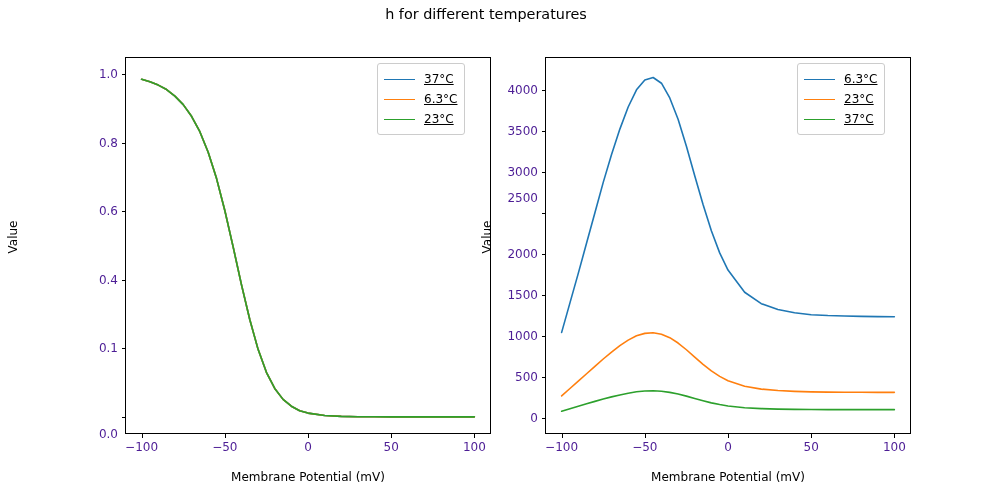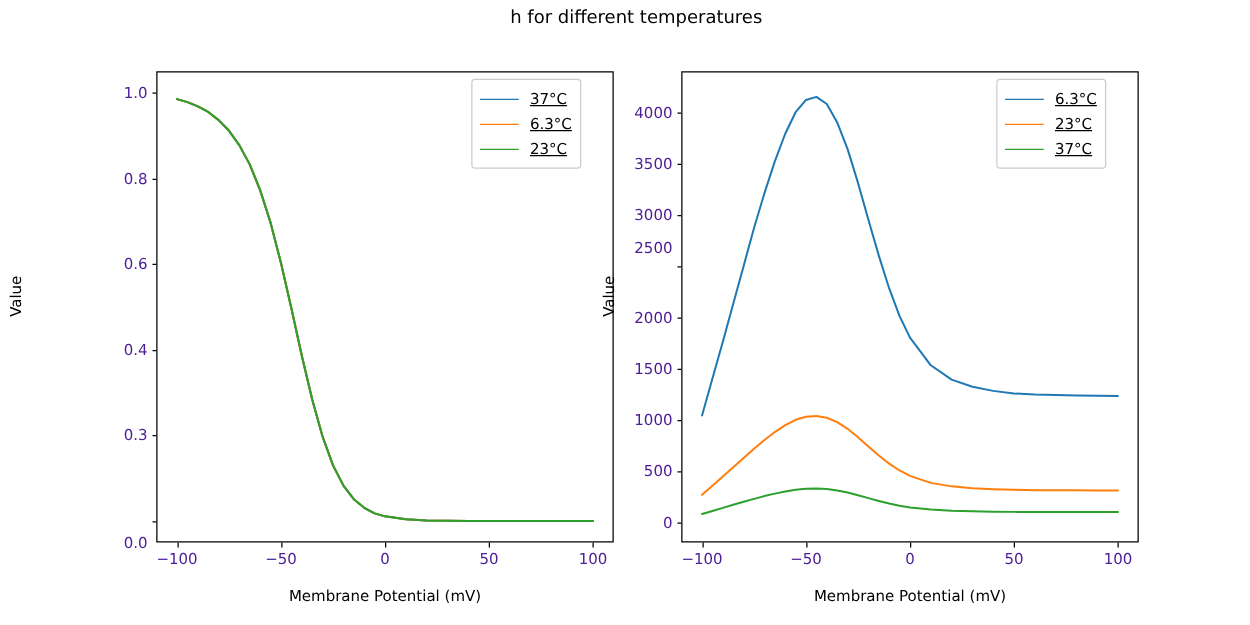--- a/index.html
+++ b/index.html
@@ -16,21 +16,20 @@
     overflow: hidden;
   }
   .suptitle {
     position: absolute;
     top: 6px;
     left: 0;
     width: 972px;
     text-align: center;
     font-size: 14.4px;
     color: #000000;
-    padding-left: 23px;
   }
   .axes-title {
     position: absolute;
     text-align: center;
     font-size: 14.4px;
     color: #000000;
   }
   .axes-frame {
     position: absolute;
     border: 1.1px solid #000000;
@@ -124,21 +123,21 @@
       <div class="tick-label x" style="left: 224.8px; top: 440px;">−50</div>
       <div class="tick-mark x" style="left: 308px; top: 434px;"></div>
       <div class="tick-label x" style="left: 308px; top: 440px;">0</div>
       <div class="tick-mark x" style="left: 391.2px; top: 434px;"></div>
       <div class="tick-label x" style="left: 391.2px; top: 440px;">50</div>
       <div class="tick-mark x" style="left: 474.4px; top: 434px;"></div>
       <div class="tick-label x" style="left: 474.4px; top: 440px;">100</div>
       <div class="tick-mark y" style="left: 121.5px; top: 416.9px;"></div>
       <div class="tick-label y" style="left: 35px; width: 83px; top: 434px;">0.0</div>
       <div class="tick-mark y" style="left: 121.5px; top: 348.3px;"></div>
-      <div class="tick-label y" style="left: 35px; width: 83px; top: 348.3px;">0.3</div>
+      <div class="tick-label y" style="left: 35px; width: 83px; top: 348.3px;">0.1</div>
       <div class="tick-mark y" style="left: 121.5px; top: 279.8px;"></div>
       <div class="tick-label y" style="left: 35px; width: 83px; top: 279.8px;">0.4</div>
       <div class="tick-mark y" style="left: 121.5px; top: 211.2px;"></div>
       <div class="tick-label y" style="left: 35px; width: 83px; top: 211.2px;">0.6</div>
       <div class="tick-mark y" style="left: 121.5px; top: 142.7px;"></div>
       <div class="tick-label y" style="left: 35px; width: 83px; top: 142.7px;">0.8</div>
       <div class="tick-mark y" style="left: 121.5px; top: 74.1px;"></div>
       <div class="tick-label y" style="left: 35px; width: 83px; top: 74.1px;">1.0</div>
     </div>
   <div class="legend-box" id="legend-ss" style="left:377px; top:63px;">

